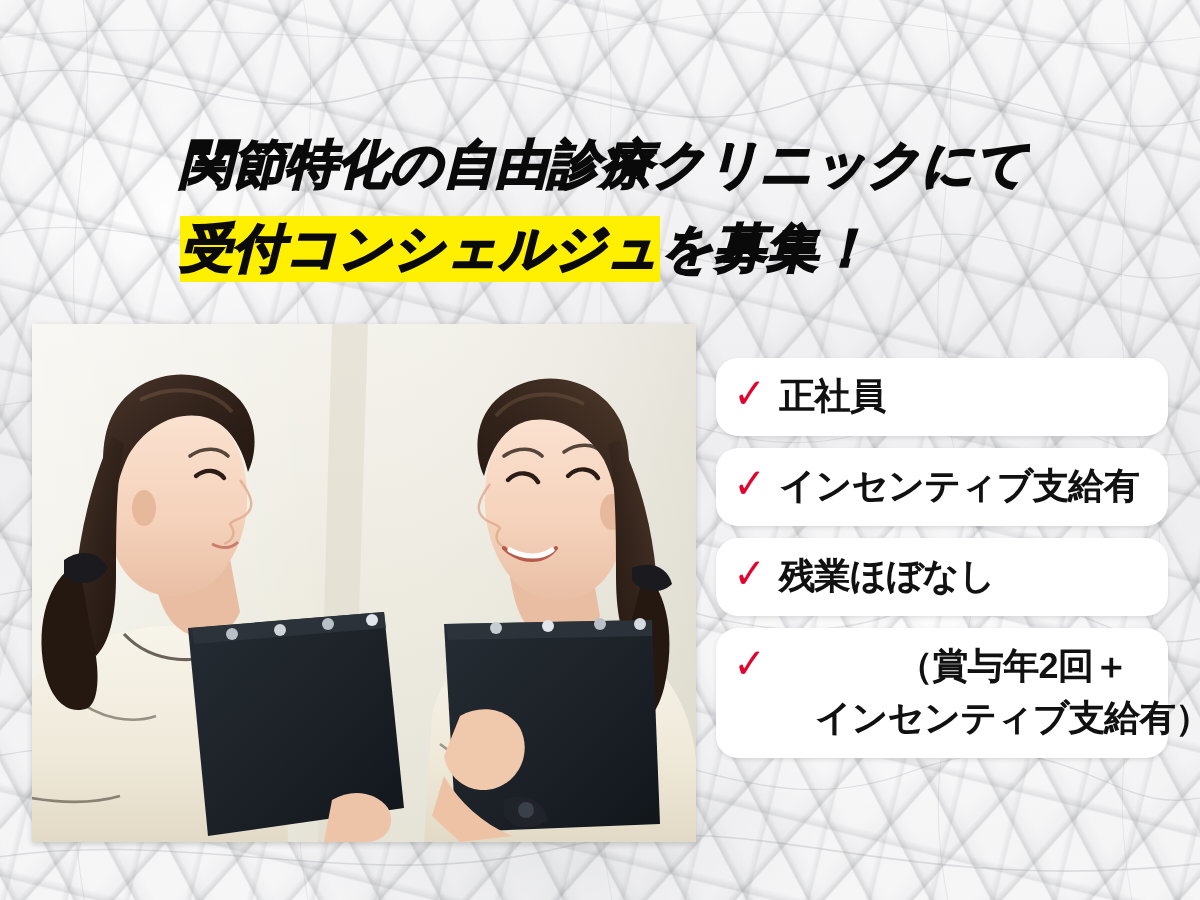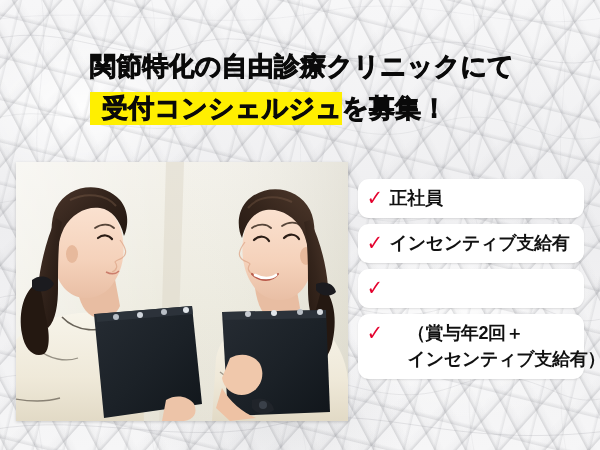--- a/index.html
+++ b/index.html
@@ -60,38 +60,39 @@
     position: absolute;
     inset: 0;
     opacity: 0.55;
   }
   .marble-veins svg { display: block; width: 100%; height: 100%; }
 
   
   .headline {
     position: absolute;
     left: 90px;
-    top: 46px;
+    top: 62px;
     width: 420px;
+    font-style: italic;
   }
   .headline-line {
     font-size: 26px;
     line-height: 40px;
     font-weight: 900;
     color: #0a0a0a;
     letter-spacing: 0.2px;
     white-space: nowrap;
     -webkit-text-stroke: 0.9px #0a0a0a;
   }
   .headline-line-2 {
     margin-top: 2px;
   }
   .hl-mark {
     background-color: #ffef00;
-    padding: 1px 0 2px 12px;
+    padding: 1px 0 2px 0;
     box-decoration-break: clone;
   }
 
   
   .photo {
     position: absolute;
     left: 16px;
     top: 162px;
     width: 332px;
     height: 259px;
@@ -126,20 +127,21 @@
     margin-right: 6px;
     transform: scaleX(0.92);
   }
   .bullet-text {
     font-size: 18px;
     line-height: 26px;
     font-weight: 700;
     color: #111111;
     letter-spacing: -0.3px;
     white-space: nowrap;
+    text-align: center;
   }
   .bullet-text .sub-line {
     display: block;
     padding-left: 18px;
   }
 </style>
 </head>
 <body>
 
 <div id="poster">
@@ -333,20 +335,21 @@
       <span class="bullet-text">正社員</span>
     </div>
 
     <div class="bullet-card">
       <span class="bullet-check">✓</span>
       <span class="bullet-text">インセンティブ支給有</span>
     </div>
 
     <div class="bullet-card">
       <span class="bullet-check">✓</span>
+      <span class="bullet-text">残業ほぼなし</span>
     </div>
 
     <div class="bullet-card">
       <span class="bullet-check">✓</span>
       <span class="bullet-text">
         <span class="sub-line">（賞与年2回＋</span>
         <span class="sub-line">インセンティブ支給有）</span>
       </span>
     </div>
 

